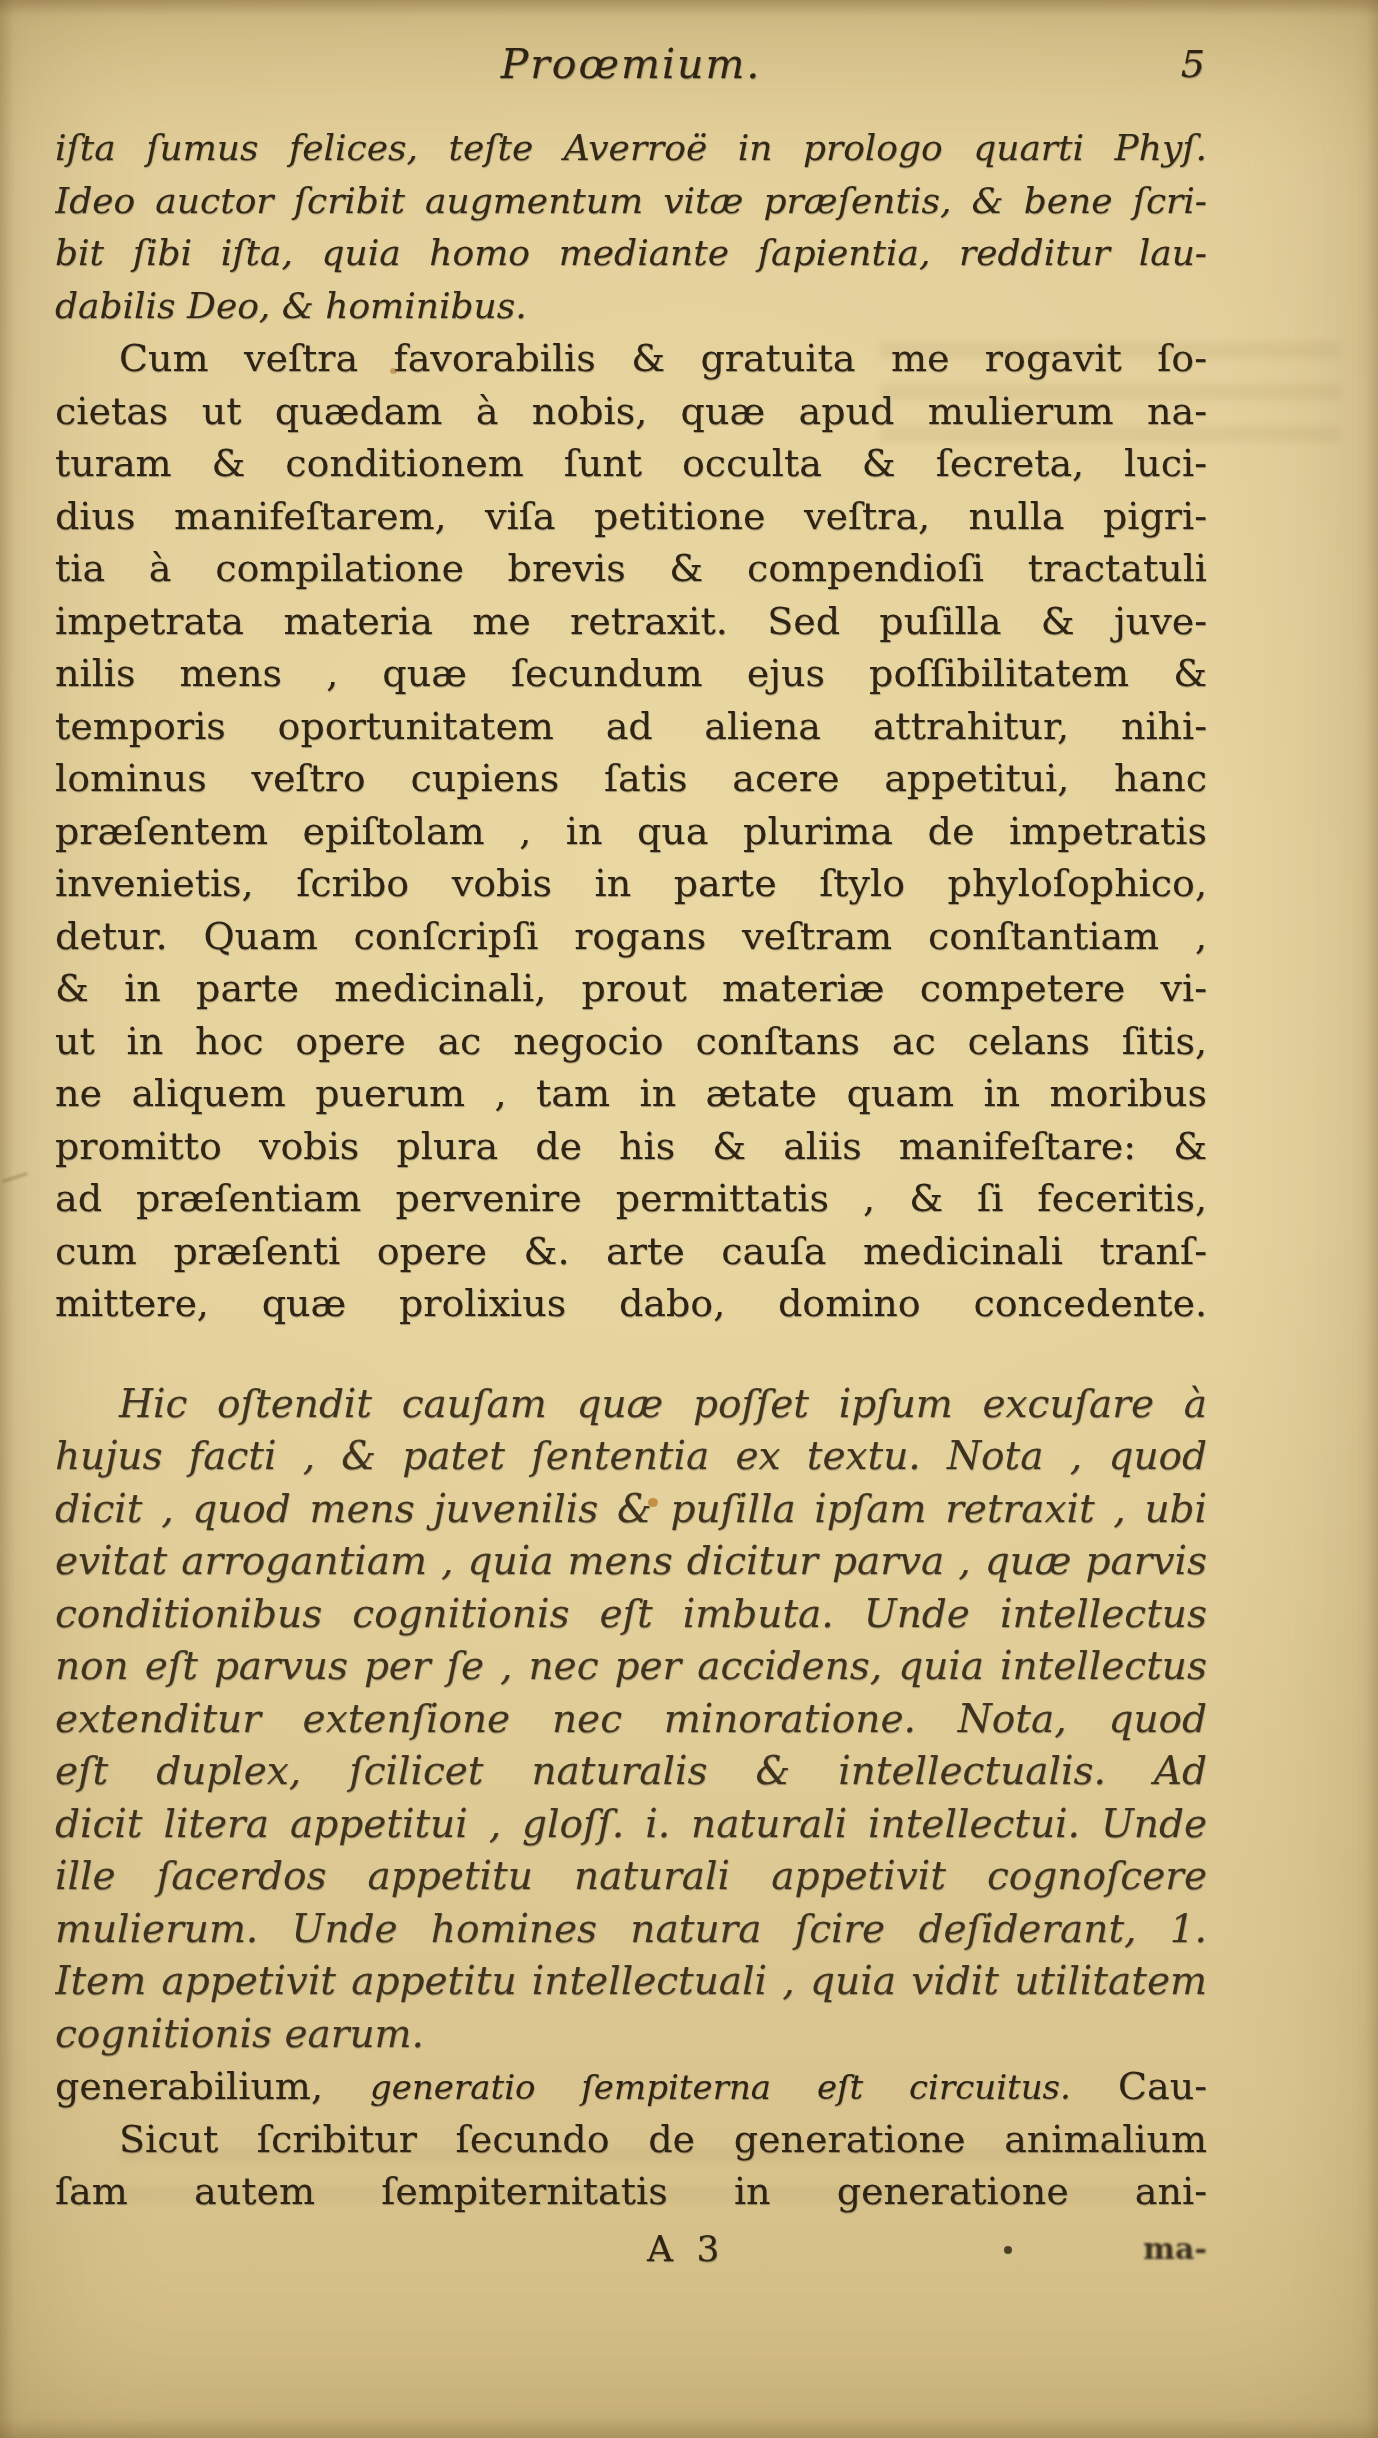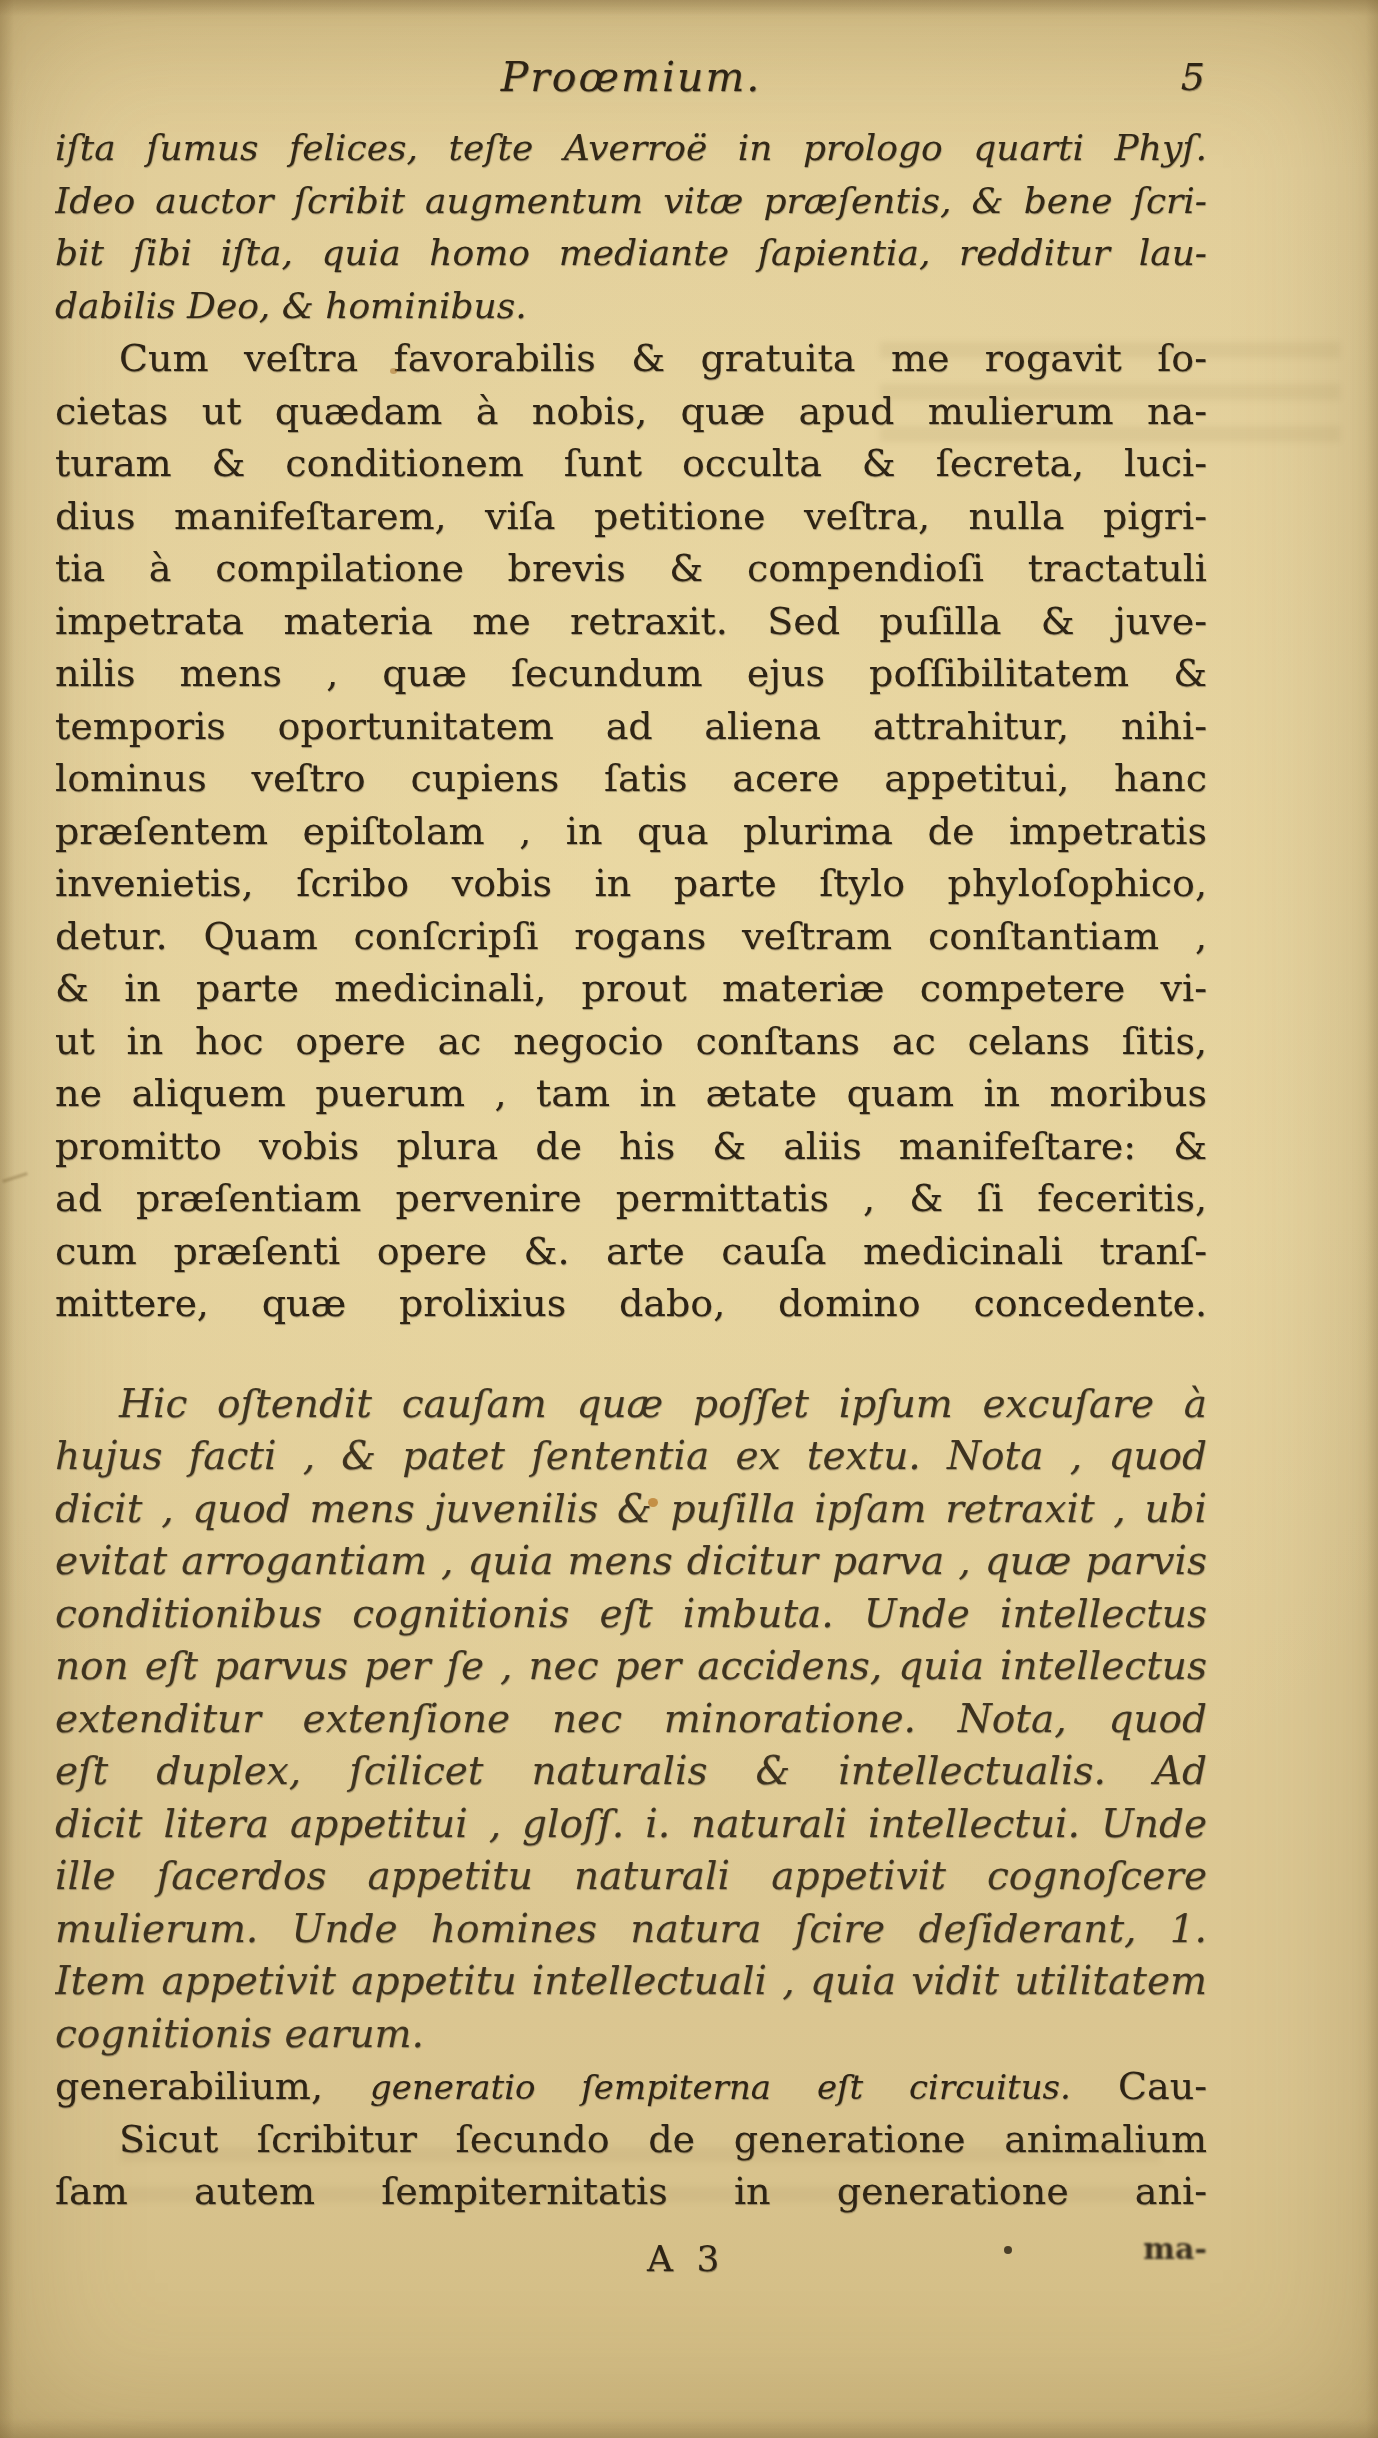--- a/index.html
+++ b/index.html
@@ -18,21 +18,21 @@
   }
   .page::before{ 
     content:"";position:absolute;inset:0;pointer-events:none;
     background:
       linear-gradient(180deg, rgba(105,80,38,.28) 0, rgba(105,80,38,0) 16px),
       linear-gradient(90deg, rgba(105,80,38,.20) 0, rgba(105,80,38,0) 14px),
       linear-gradient(270deg, rgba(105,80,38,.14) 0, rgba(105,80,38,0) 12px),
       linear-gradient(0deg, rgba(105,80,38,.20) 0, rgba(105,80,38,0) 20px);
   }
   
-  .header-row{position:absolute;left:55px;top:49px;width:1152px;height:56px;}
+  .header-row{position:absolute;left:55px;top:36px;width:1152px;height:56px;}
   .running-title{
     display:block;text-align:center;font-style:italic;
     font-size:41px;line-height:56px;letter-spacing:2px;
     text-shadow:.6px .6px 1px rgba(46,36,21,.45);
   }
   .page-number{
     position:absolute;right:2px;top:0;font-style:italic;font-size:38px;line-height:56px;
     text-shadow:.6px .6px 1px rgba(46,36,21,.45);
   }
   
@@ -50,21 +50,21 @@
   .para.italic-small{
     font-style:italic;font-size:39px;color:rgba(48,37,20,.88);
     text-shadow:0 0 1.4px rgba(75,57,28,.55), .5px .5px 1px rgba(60,45,22,.3);
     margin-top:48px;
   }
   .para .rseg{font-style:normal;font-size:38px;}
   .para .iseg{font-style:italic;font-size:34px;}
   
   .sig-row{position:absolute;left:55px;top:2218px;width:1152px;height:54px;}
   .signature{
-    position:absolute;left:592px;top:14px;font-size:36px;line-height:54px;
+    position:absolute;left:592px;top:4px;font-size:36px;line-height:54px;
     letter-spacing:6px;filter:blur(.4px);text-shadow:.6px .6px 1px rgba(46,36,21,.5);
   }
   .catchword{
     position:absolute;right:0;top:0;font-size:30px;line-height:50px;font-weight:bold;
     filter:blur(.8px);color:rgba(46,36,21,.92);margin-top:6px;
   }
   
   .ghost{position:absolute;pointer-events:none;filter:blur(3px);opacity:.5;}
   .ghost.g1{
     left:880px;top:322px;width:460px;height:120px;

